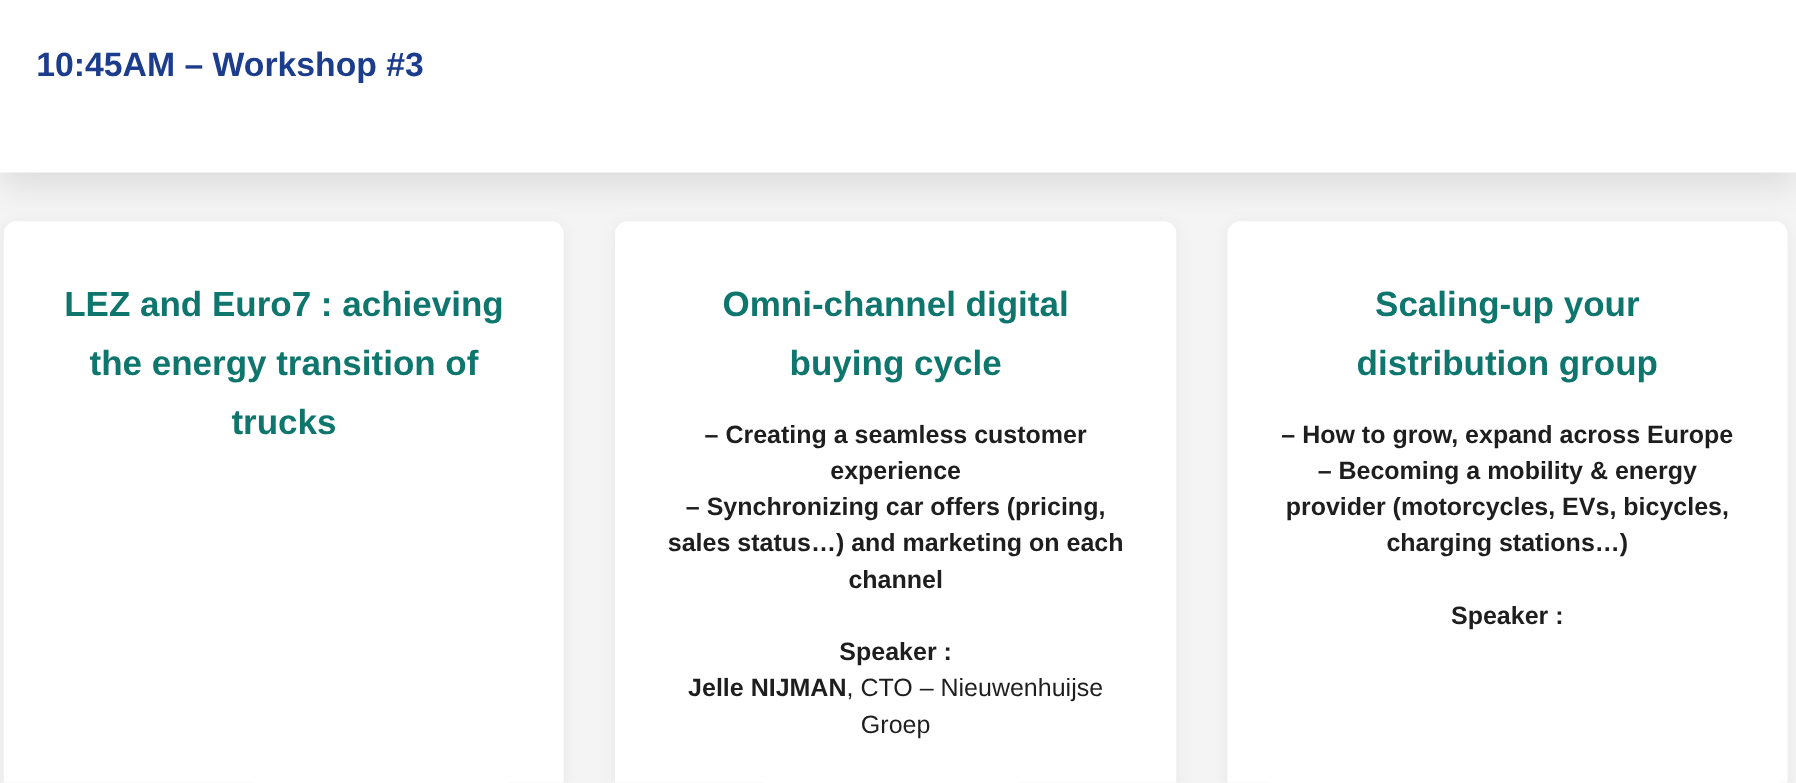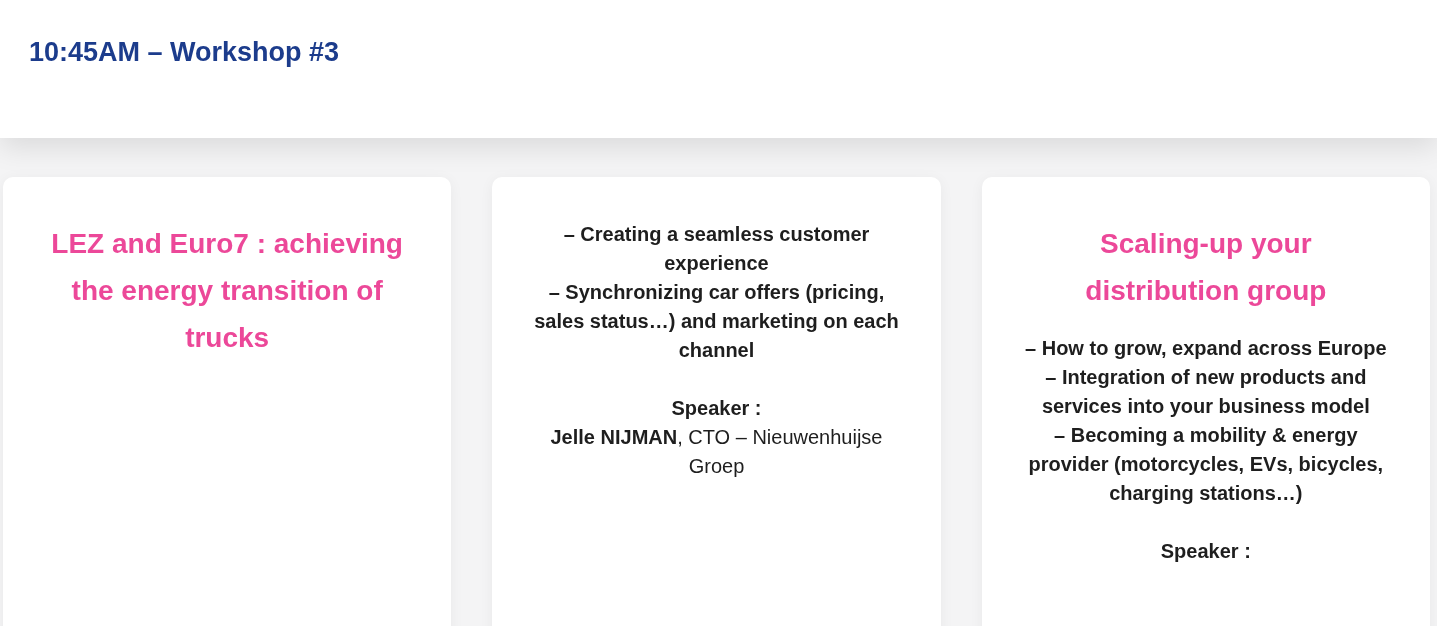--- a/index.html
+++ b/index.html
@@ -37,21 +37,21 @@
     border-radius: 10px;
     box-shadow: 0 2px 14px rgba(0,0,0,0.05);
     padding: 43px 40px 40px;
   }
   .card-title {
     margin: 0 auto 20px;
     font-size: 28px;
     line-height: 47px;
     font-weight: 700;
     text-align: center;
-    color: #ec4899;
+    color: #0f766e;
   }
   .card:nth-child(1) .card-title { max-width: 370px; }
   .card:nth-child(2) .card-title { max-width: 330px; }
   .card:nth-child(3) .card-title { max-width: 420px; }
   .card-body {
     font-size: 20px;
     line-height: 29px;
     font-weight: 700;
     color: #1e1e1e;
     text-align: center;
@@ -76,35 +76,35 @@
   <h1>10:45AM – Workshop #3</h1>
 </header>
 
 <main class="cards">
 
   <section class="card">
     <h2 class="card-title">LEZ and Euro7 : achieving the energy transition of trucks</h2>
   </section>
 
   <section class="card">
+    <h2 class="card-title">Omni-channel digital buying cycle</h2>
     <div class="card-body">
       <div class="bullet">– Creating a seamless customer experience</div>
       <div class="bullet">– Synchronizing car offers (pricing, sales status…) and marketing on each channel</div>
     </div>
     <div class="speaker">
       <div class="speaker-label">Speaker :</div>
       <div class="speaker-line"><span class="speaker-name">Jelle NIJMAN</span><span class="speaker-rest">, CTO – Nieuwenhuijse Groep</span></div>
     </div>
   </section>
 
   <section class="card">
     <h2 class="card-title">Scaling-up your distribution group</h2>
     <div class="card-body">
       <div class="bullet">– How to grow, expand across Europe</div>
-      <div class="bullet">– Integration of new products and services into your business model</div>
       <div class="bullet">– Becoming a mobility &amp; energy provider (motorcycles, EVs, bicycles, charging stations…)</div>
     </div>
     <div class="speaker">
       <div class="speaker-label">Speaker :</div>
     </div>
   </section>
 
 </main>
 
 </body></html>

